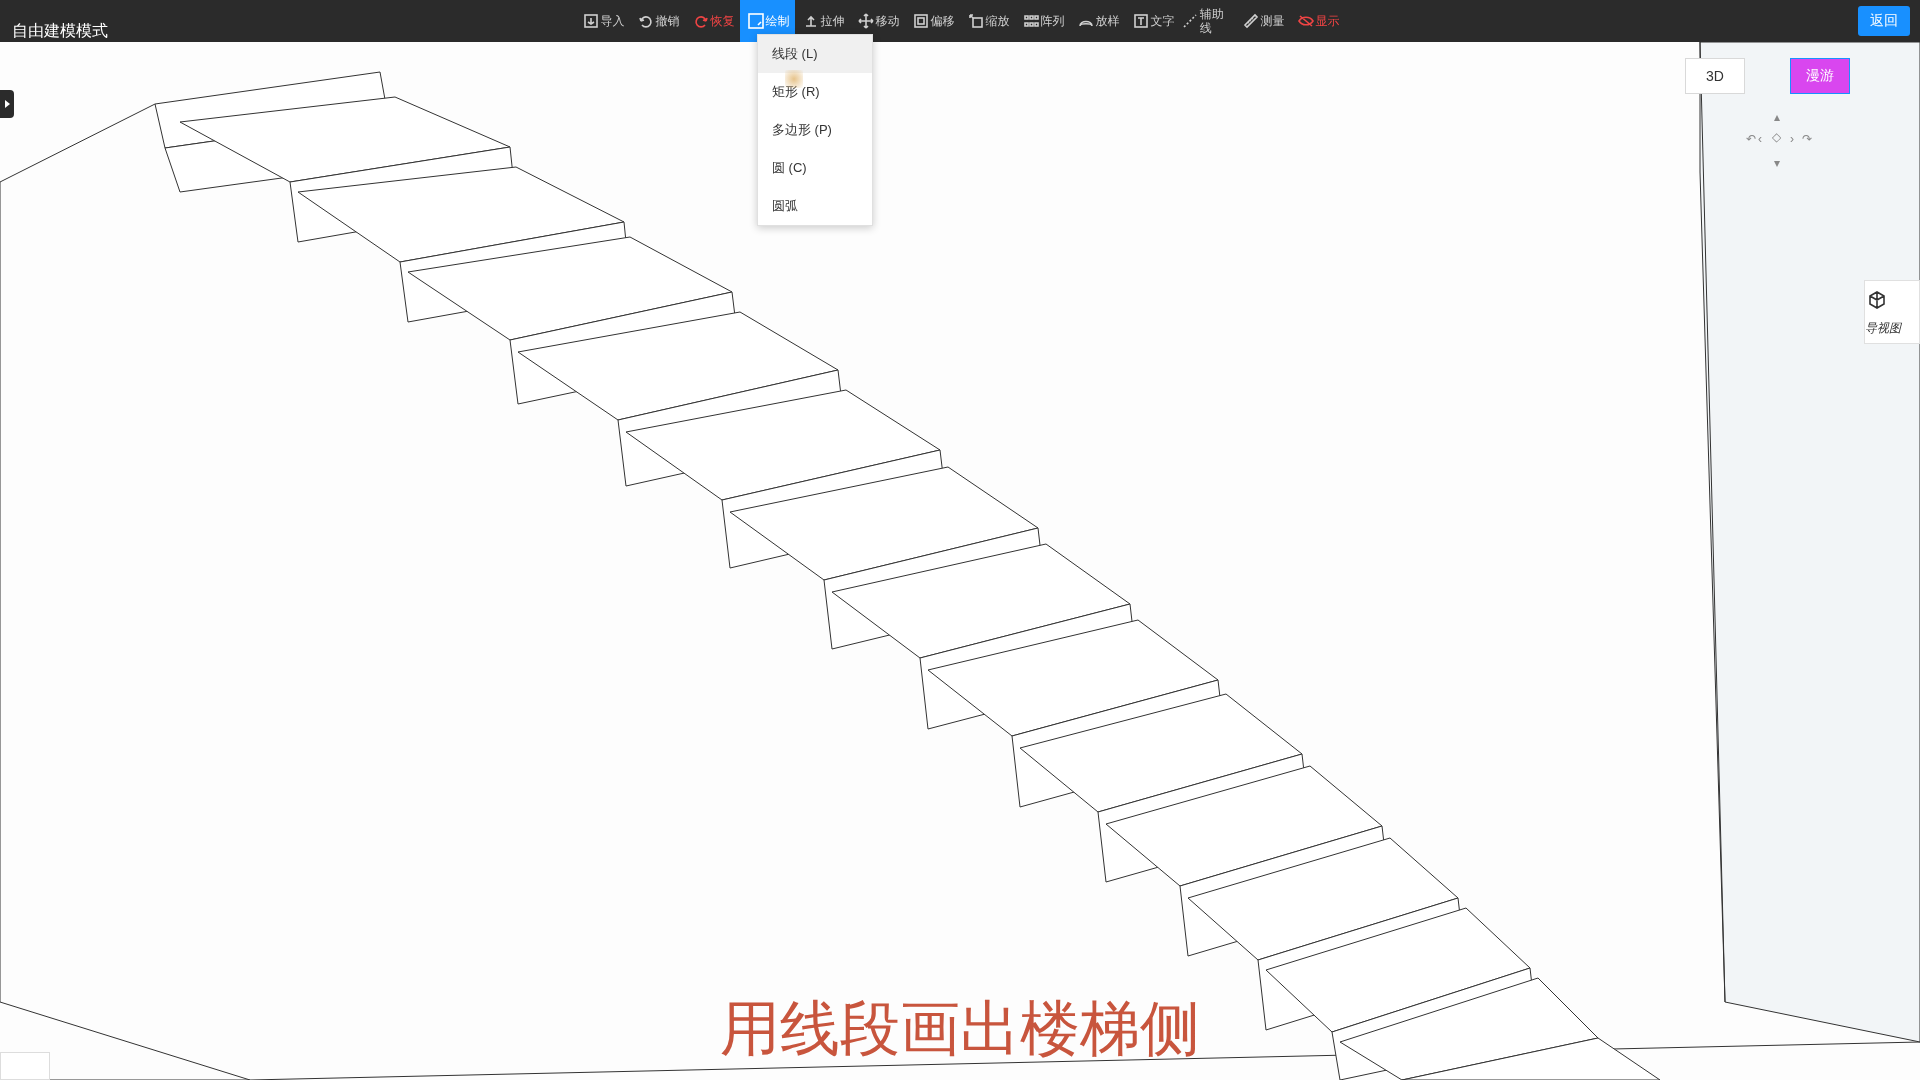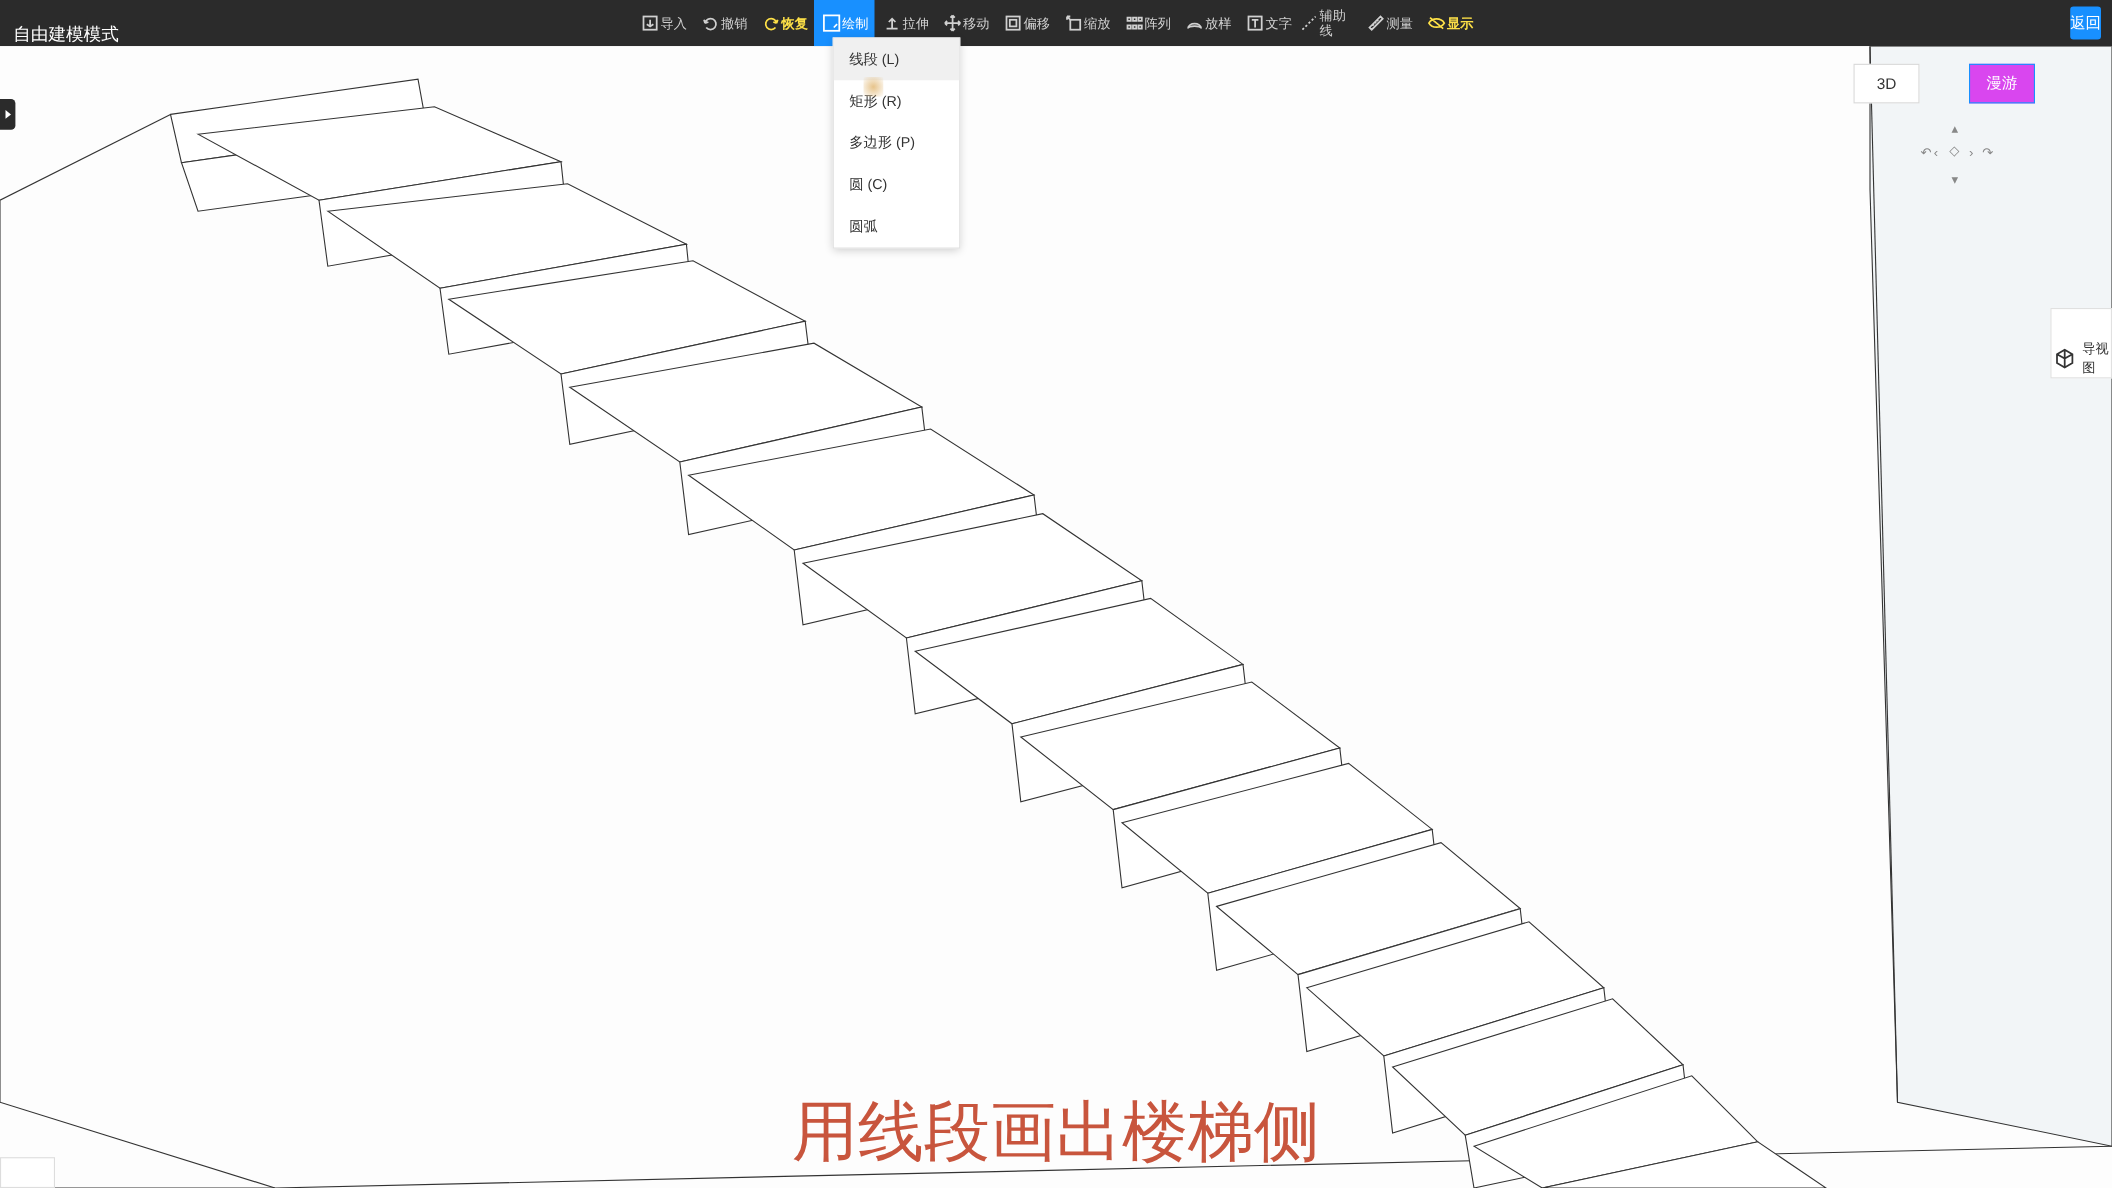--- a/index.html
+++ b/index.html
@@ -34,36 +34,36 @@
     .tool-btn {
       width: 55px;
       height: 42px;
       display: flex;
       flex-direction: row;
       align-items: center;
       justify-content: center;
       cursor: pointer;
       color: #d0d0d0;
     }
-    .tool-btn.disabled { color: #fde047; font-weight: bold; }
+    .tool-btn.disabled { color: #ef4444; }
     .tool-btn.active { background: #1890ff; color: #ffffff; }
     .tool-btn .tool-icon { width: 20px; height: 20px; display: flex; align-items: center; justify-content: center; }
     .tool-btn .tool-label { font-size: 12px; line-height: 14px; }
     .toolbar-right {
       position: absolute;
       right: 10px;
       height: 100%;
       display: flex;
       align-items: center;
     }
     .return-btn {
       background: #1890ff;
       color: #ffffff;
       border: none;
-      padding: 6px 0;
+      padding: 6px 12px;
       font-size: 14px;
       border-radius: 3px;
       cursor: pointer;
     }
     .dropdown {
       position: absolute;
       top: 34px;
       left: 757px;
       width: 116px;
       background: #ffffff;
@@ -147,25 +147,27 @@
     .nav-right { top: 22px; left: 68px; }
     .side-panel-btn {
       position: absolute;
       right: 0;
       top: 280px;
       width: 56px;
       height: 64px;
       background: #ffffff;
       border: 1px solid #e0e0e0;
       display: flex;
-      align-items: flex-end;
+      flex-direction: column;
+      align-items: flex-start;
       justify-content: center;
       cursor: pointer;
       gap: 4px;
       z-index: 5;
+      font-style: italic;
     }
     .side-panel-btn .sp-label { font-size: 12px; color: #333; }
     .canvas {
       position: absolute;
       top: 42px;
       left: 0;
       width: 100%;
       height: calc(100% - 42px);
       background: #fdfdfd;
     }

